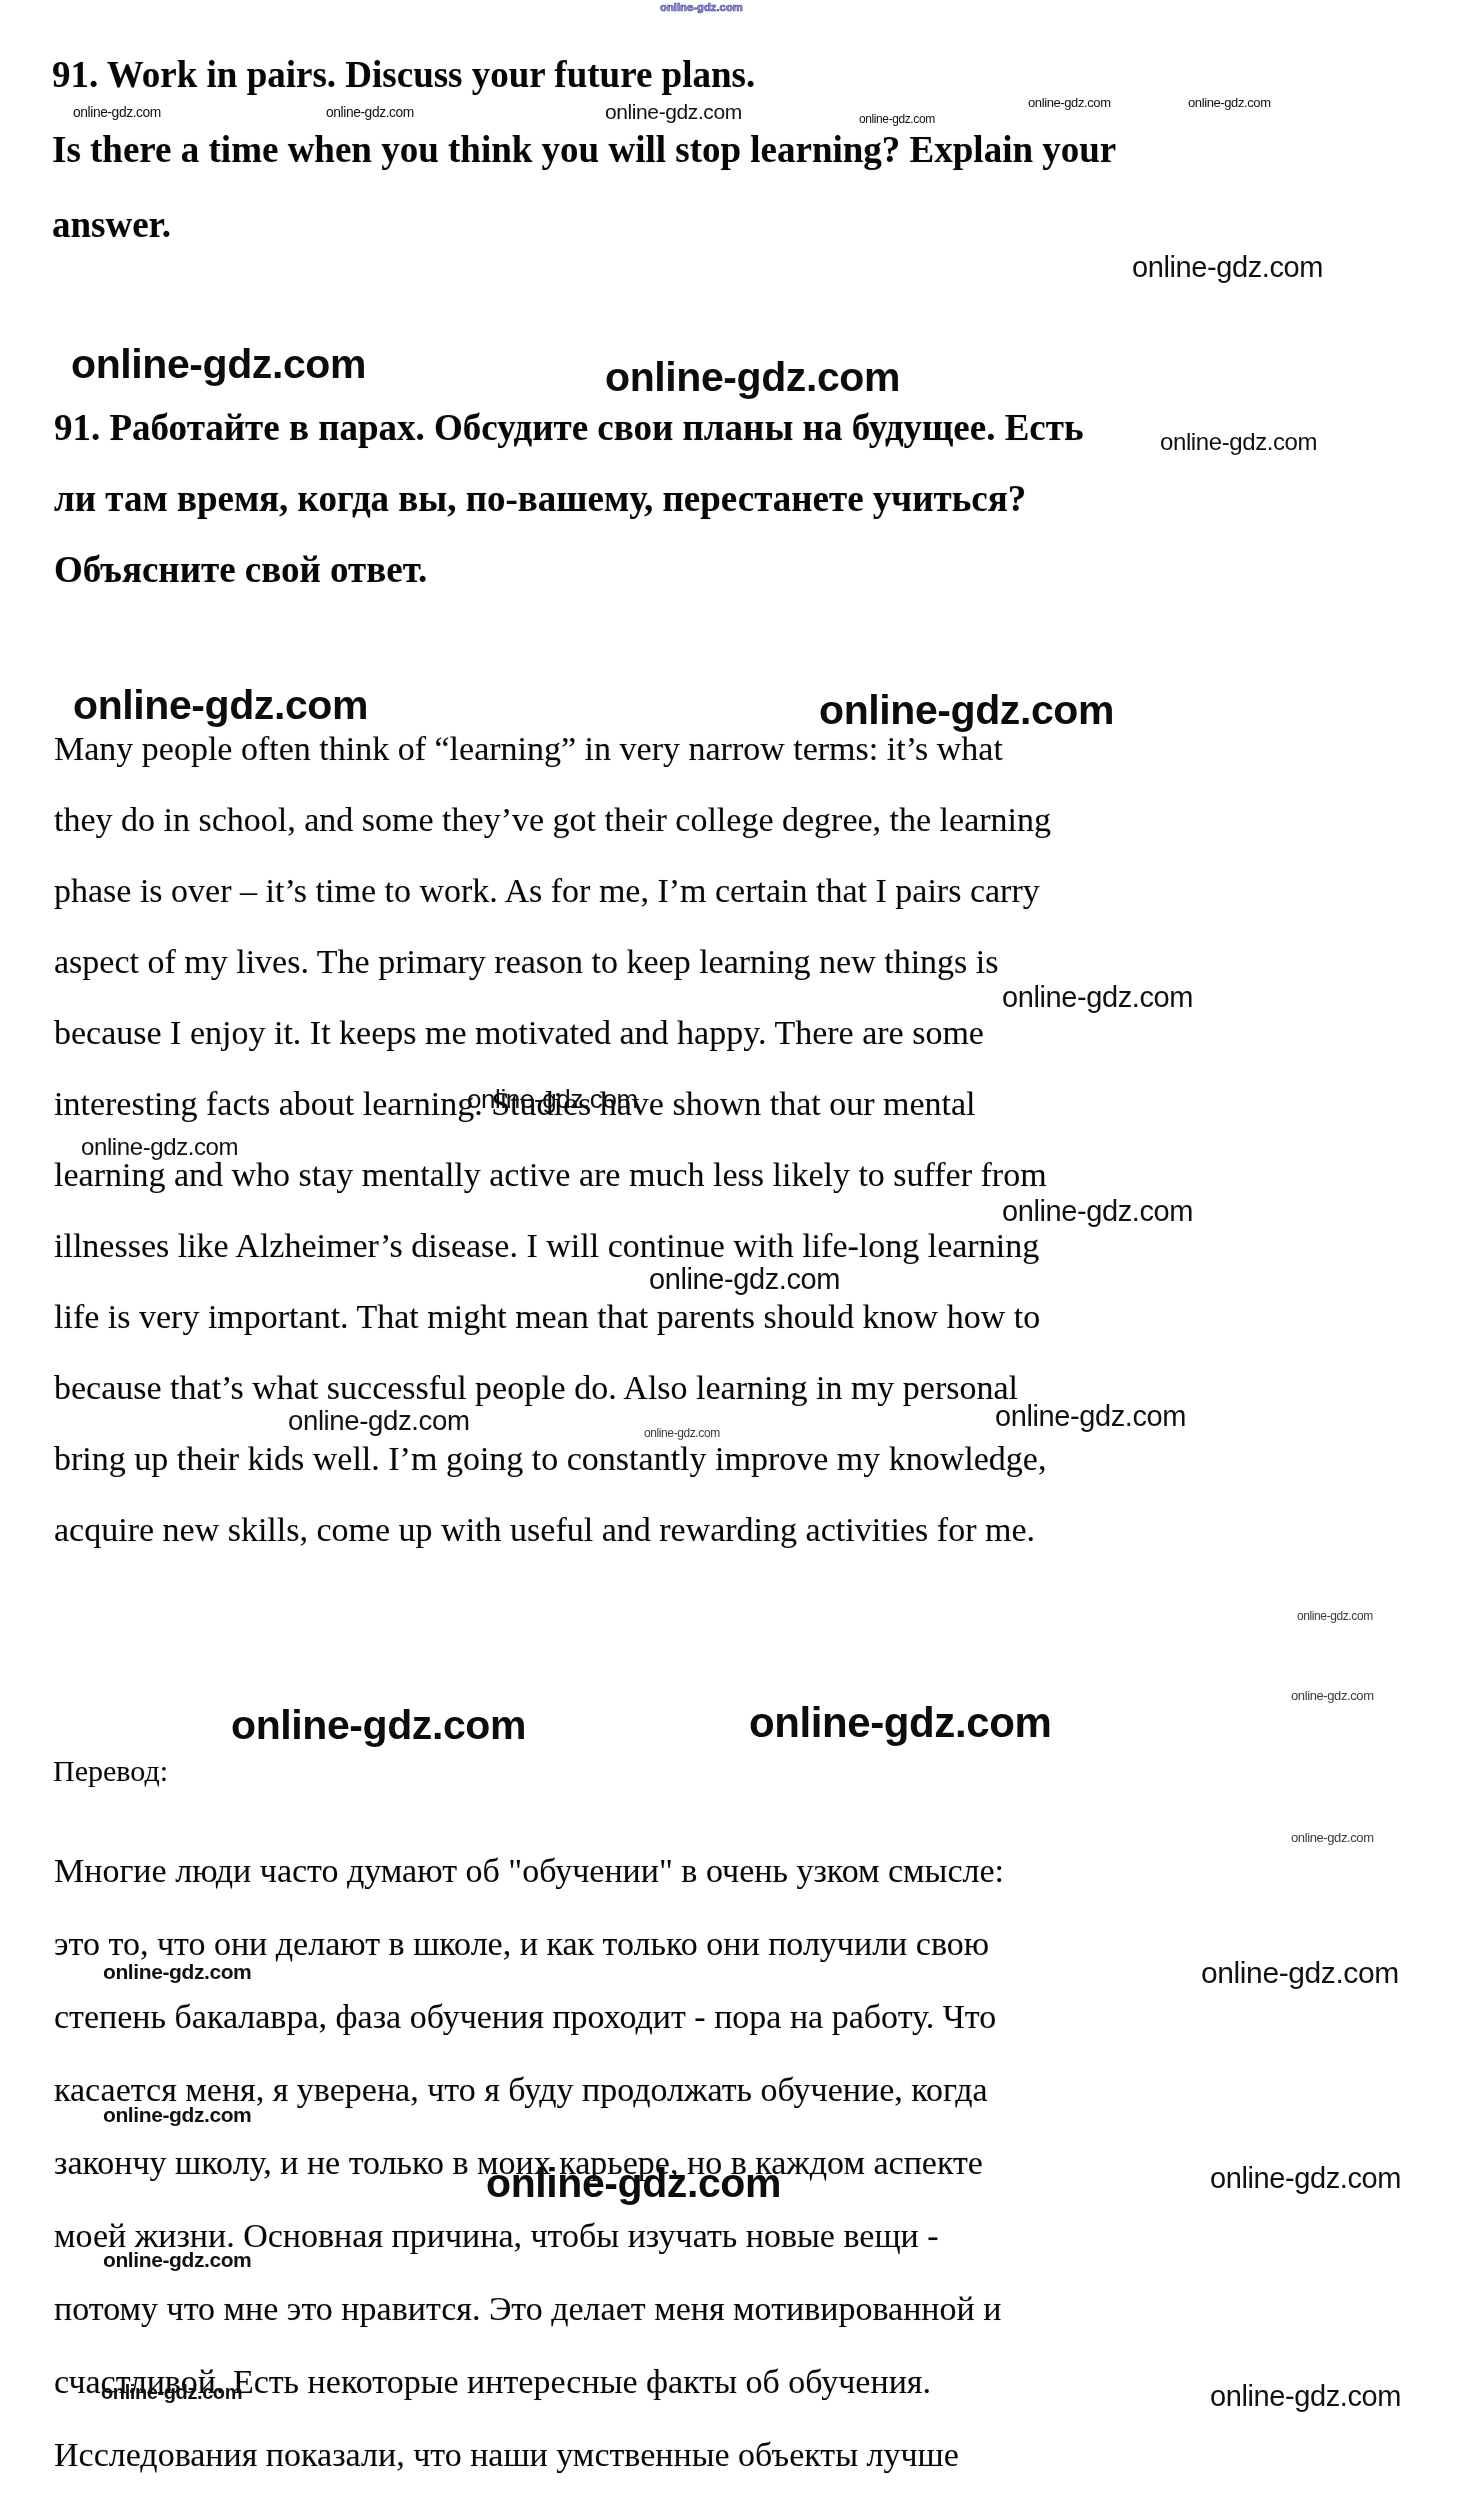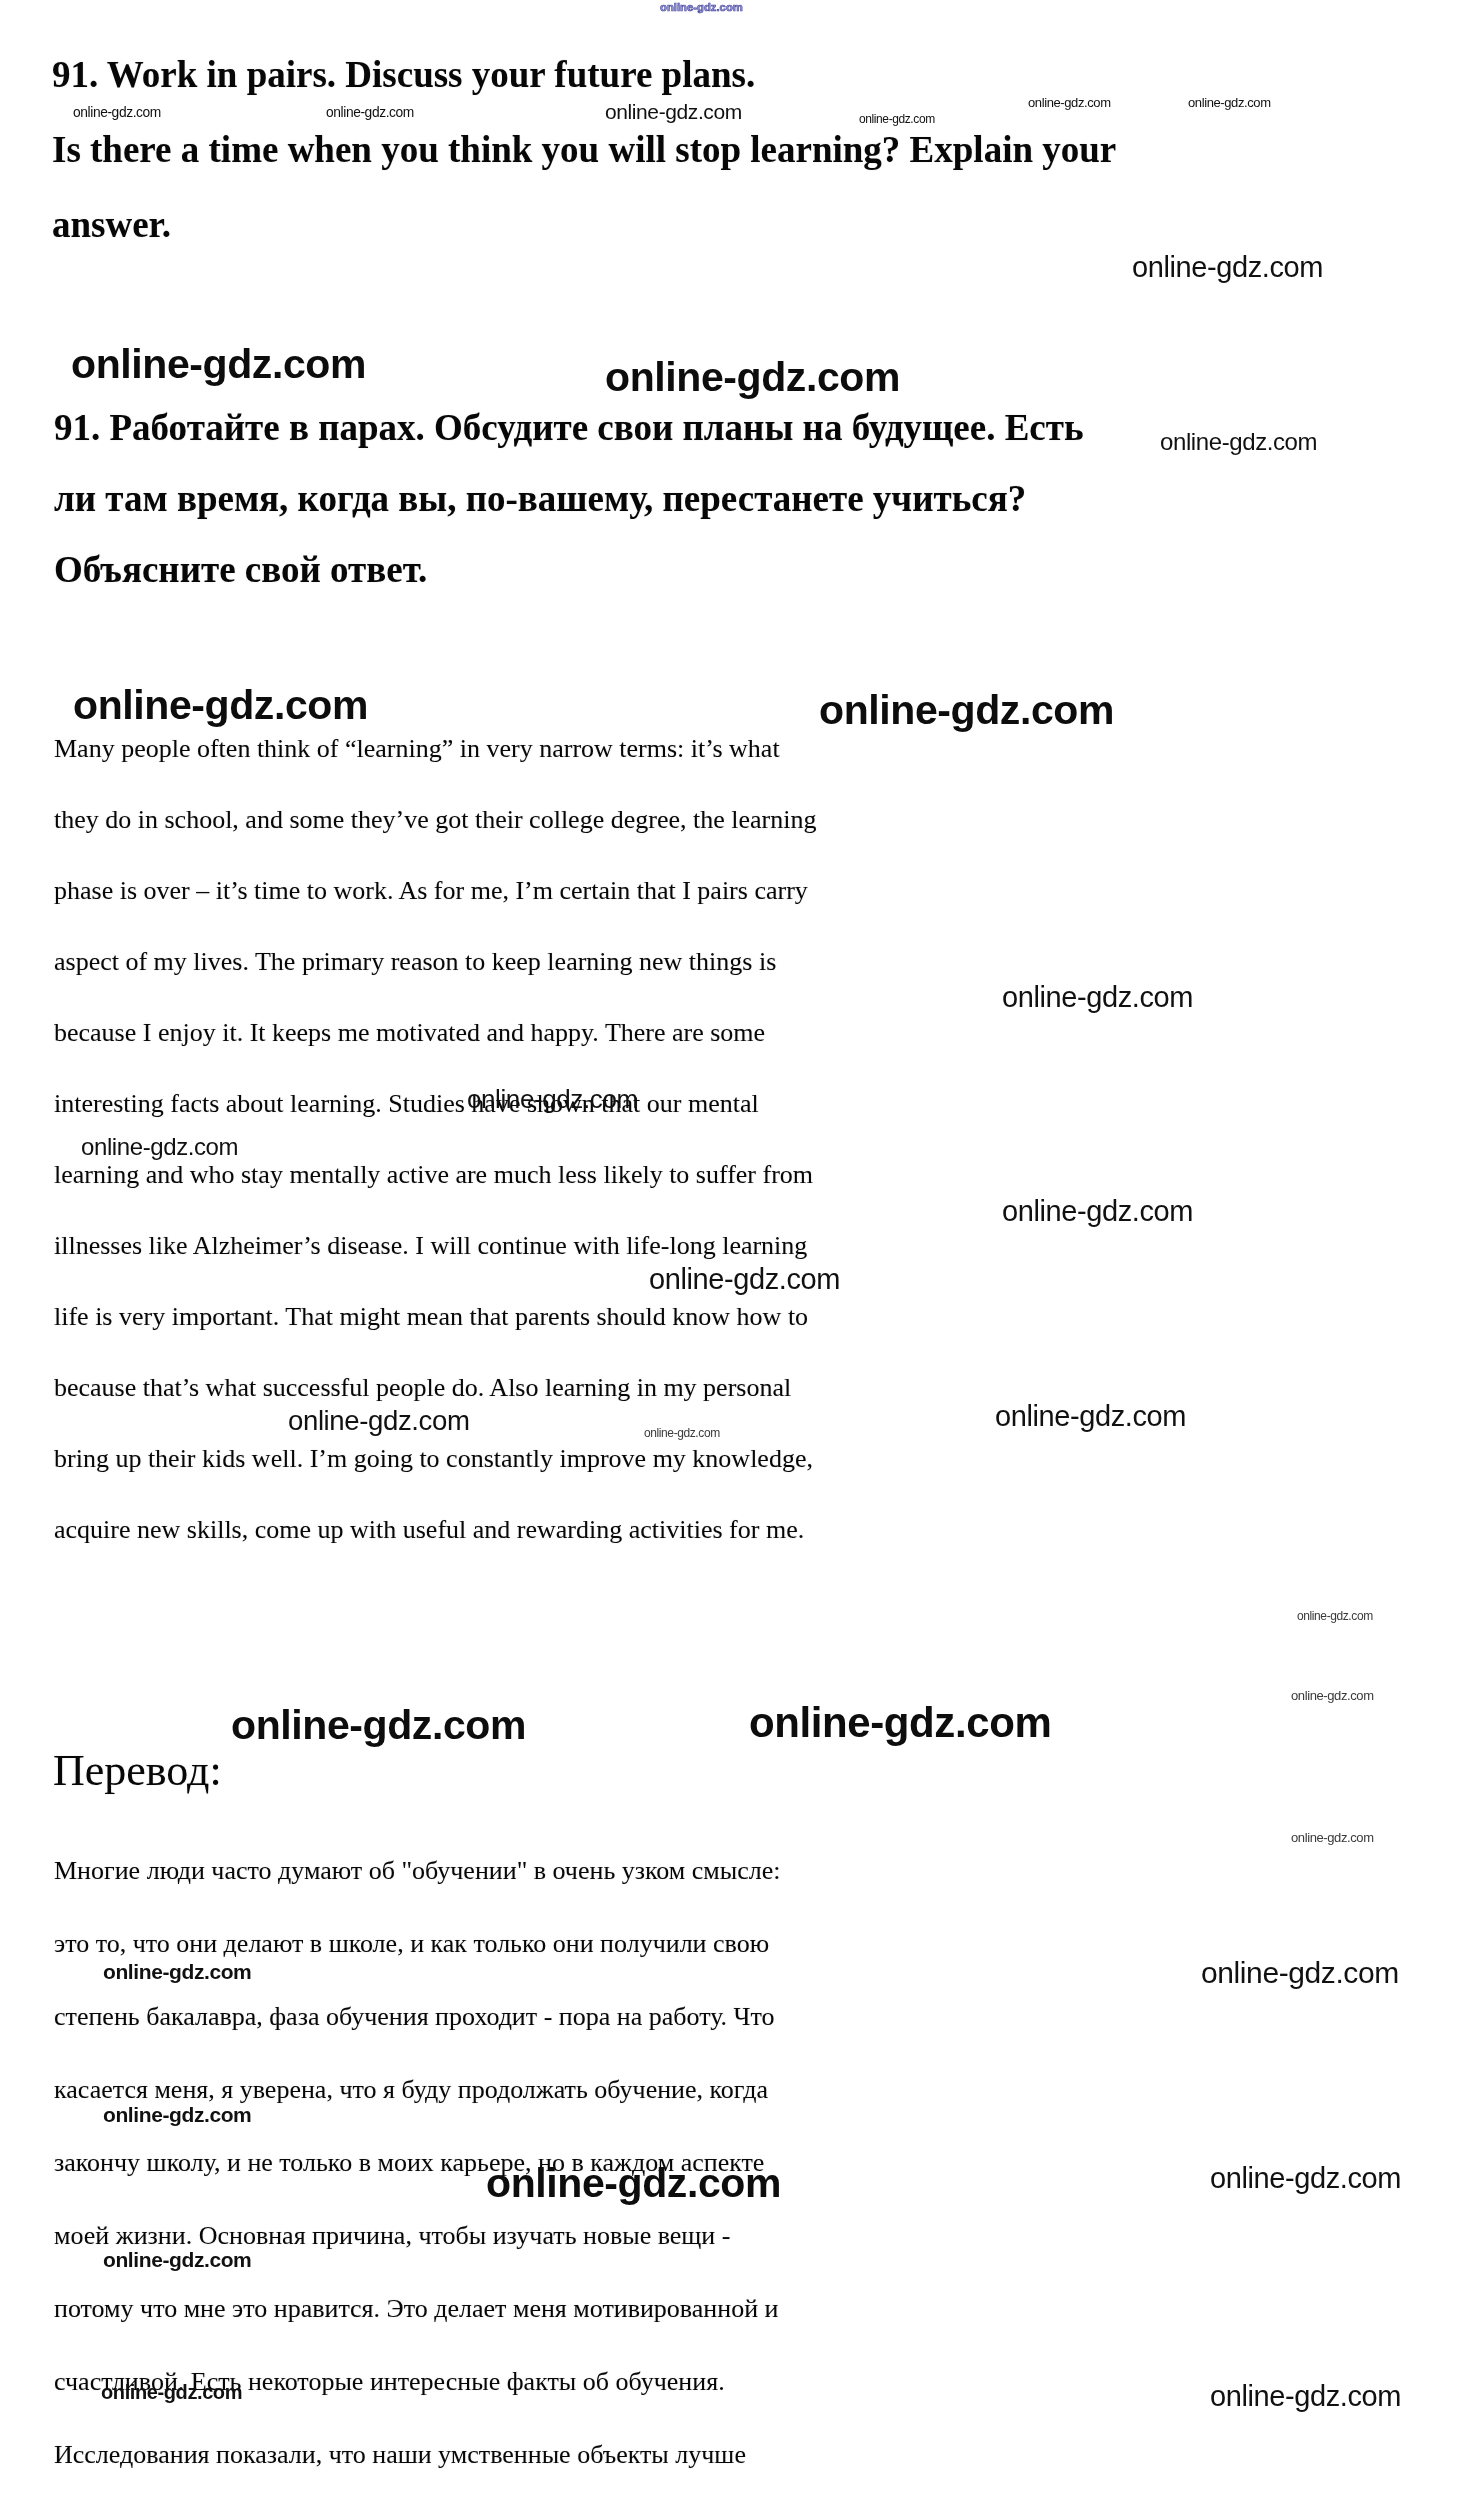--- a/index.html
+++ b/index.html
@@ -18,29 +18,29 @@
     text-shadow:0 0 1.6px rgba(60,60,60,0.18);
   }
   .heading .line{
     font-weight:bold;
     font-size:37px;
     line-height:75px;
     padding-left:52px;
   }
   .task-ru .line{line-height:71px;padding-left:54px;}
   .essay .line{
-    font-size:26px;
+    font-size:34px;
     line-height:71px;
     padding-left:54px;
   }
   .essay-ru .line{line-height:73px;padding-left:54px;}
   .perevod{
     position:absolute;
     left:53px;
-    font-size:44px;
+    font-size:30px;
     line-height:71px;
     white-space:nowrap;
     text-shadow:0 0 1.6px rgba(60,60,60,0.18);
   }
   .wm{
     position:absolute;
     font-family:"Liberation Sans","DejaVu Sans",sans-serif;
     letter-spacing:-0.4px;
     white-space:nowrap;
     color:#111111;

